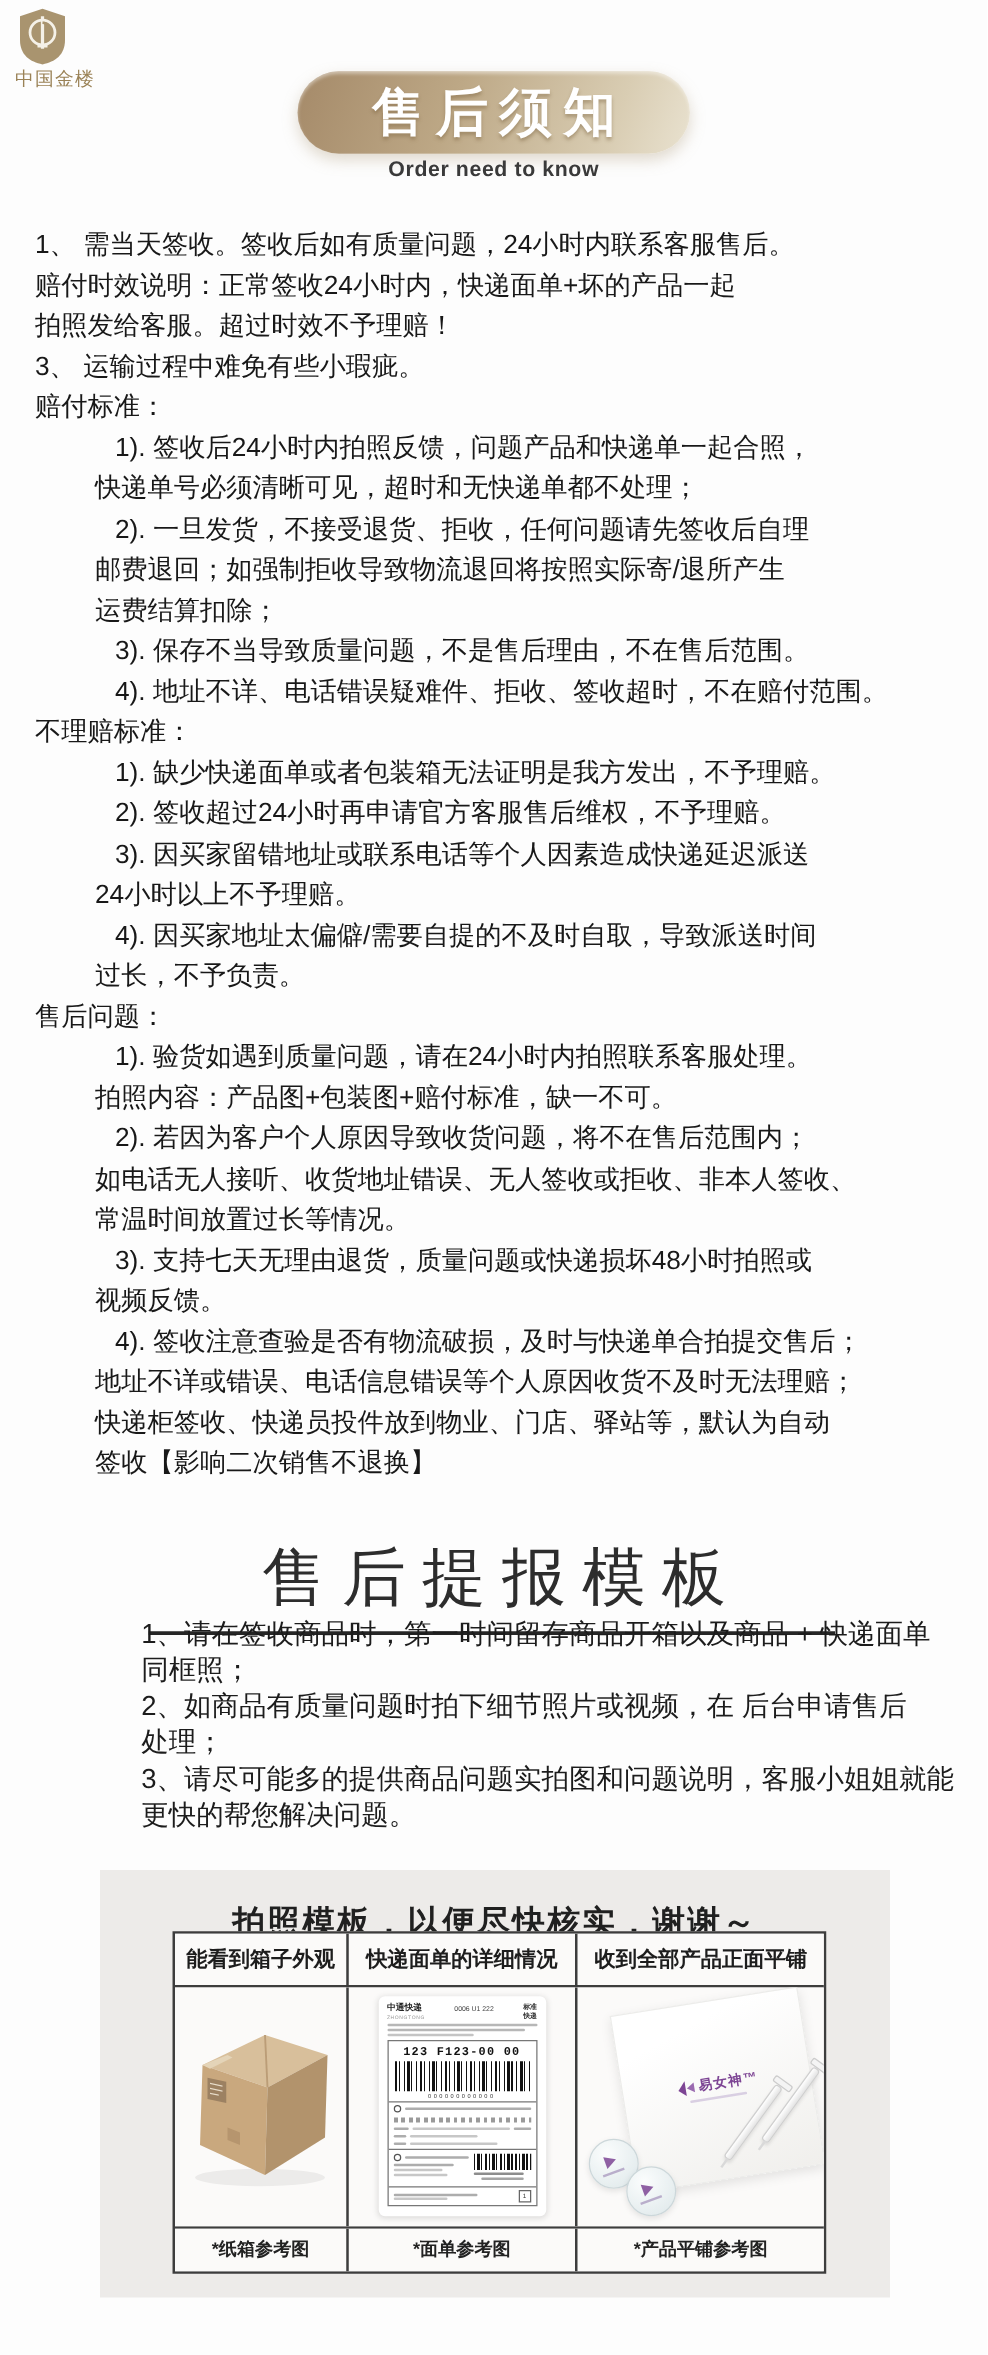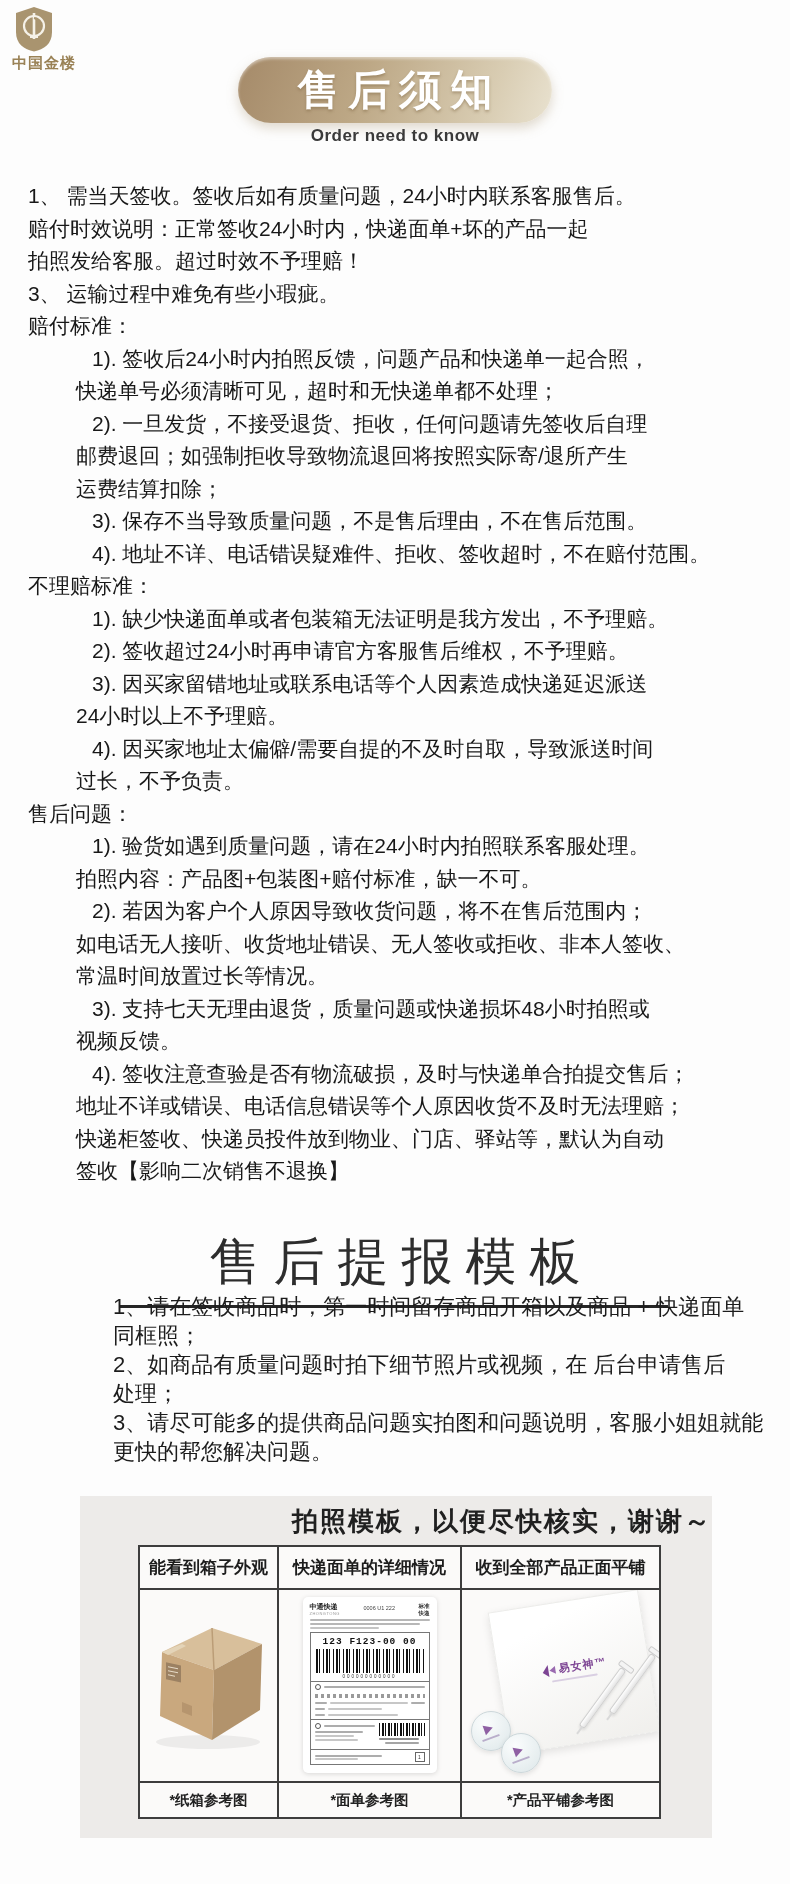--- a/index.html
+++ b/index.html
@@ -1,21 +1,21 @@
 <!DOCTYPE html>
 <html><head>
 <meta charset="utf-8">
 <style>
   html,body{margin:0;padding:0;background:#fff;}
   *{box-sizing:border-box;}
   .page{position:relative;width:790px;height:1884px;background:#fdfdfd;overflow:hidden;
         font-family:"Liberation Sans","DejaVu Sans",sans-serif;color:#1e1e1e;}
 
   
-  .logo{position:absolute;left:12px;top:6px;width:70px;text-align:left;font-weight:bold;}
+  .logo{position:absolute;left:12px;top:6px;width:70px;text-align:left;}
   .logo svg{display:block;margin-left:2px;}
   .logo-text{font-size:15px;color:#9a8256;letter-spacing:1px;margin-top:2px;white-space:nowrap;}
 
   
   .banner{position:absolute;left:50%;top:57px;transform:translateX(-50%);
           width:314px;height:66px;border-radius:33px;
           background:linear-gradient(110deg,#a58a69 0%,#bda886 40%,#d9cdb3 80%,#e9e2d0 100%);
           box-shadow:0 5px 12px rgba(170,150,115,.35), inset 0 2px 3px rgba(255,255,255,.45);
           display:flex;align-items:center;justify-content:center;}
   .banner-title{color:#fff;font-size:42px;font-weight:bold;letter-spacing:9px;text-indent:9px;
@@ -33,21 +33,21 @@
 
   
   .tpl-title{position:absolute;top:1228px;left:0;right:0;text-align:center;
              font-size:51px;color:#2d2d2d;font-weight:500;letter-spacing:13px;text-indent:13px;}
   .tpl-divider{position:absolute;top:1305px;left:119px;width:549px;height:3px;background:#262626;}
   .tpl-list{position:absolute;left:113px;width:568px;top:1292px;
             font-size:22px;line-height:29px;color:#1c1c1c;font-weight:500;}
 
   
   .panel{position:absolute;left:80px;top:1496px;width:632px;height:342px;background:#edebe9;}
-  .panel-title{padding-top:8px;text-align:right;font-size:26px;font-weight:bold;color:#202020;letter-spacing:2px;}
+  .panel-title{padding-top:24px;text-align:center;font-size:26px;font-weight:bold;color:#202020;letter-spacing:2px;}
 
   .ptable{position:absolute;left:58px;top:49px;width:523px;border:2px solid #3d3d3d;background:#fbfaf9;}
   .trow{display:flex;}
   .trow + .trow{border-top:2px solid #3d3d3d;}
   .tcell{width:137px;overflow:hidden;position:relative;background:#fbfaf9;}
   .tcell.c2{width:183px;border-left:2px solid #3d3d3d;}
   .tcell.c3{width:199px;border-left:2px solid #3d3d3d;}
   .thead .tcell{height:41px;line-height:41px;text-align:center;font-size:17px;font-weight:bold;color:#1d1d1d;}
   .timg .tcell{height:191px;}
   .tcap .tcell{height:34px;line-height:34px;text-align:center;font-size:14.5px;font-weight:bold;color:#222;}

